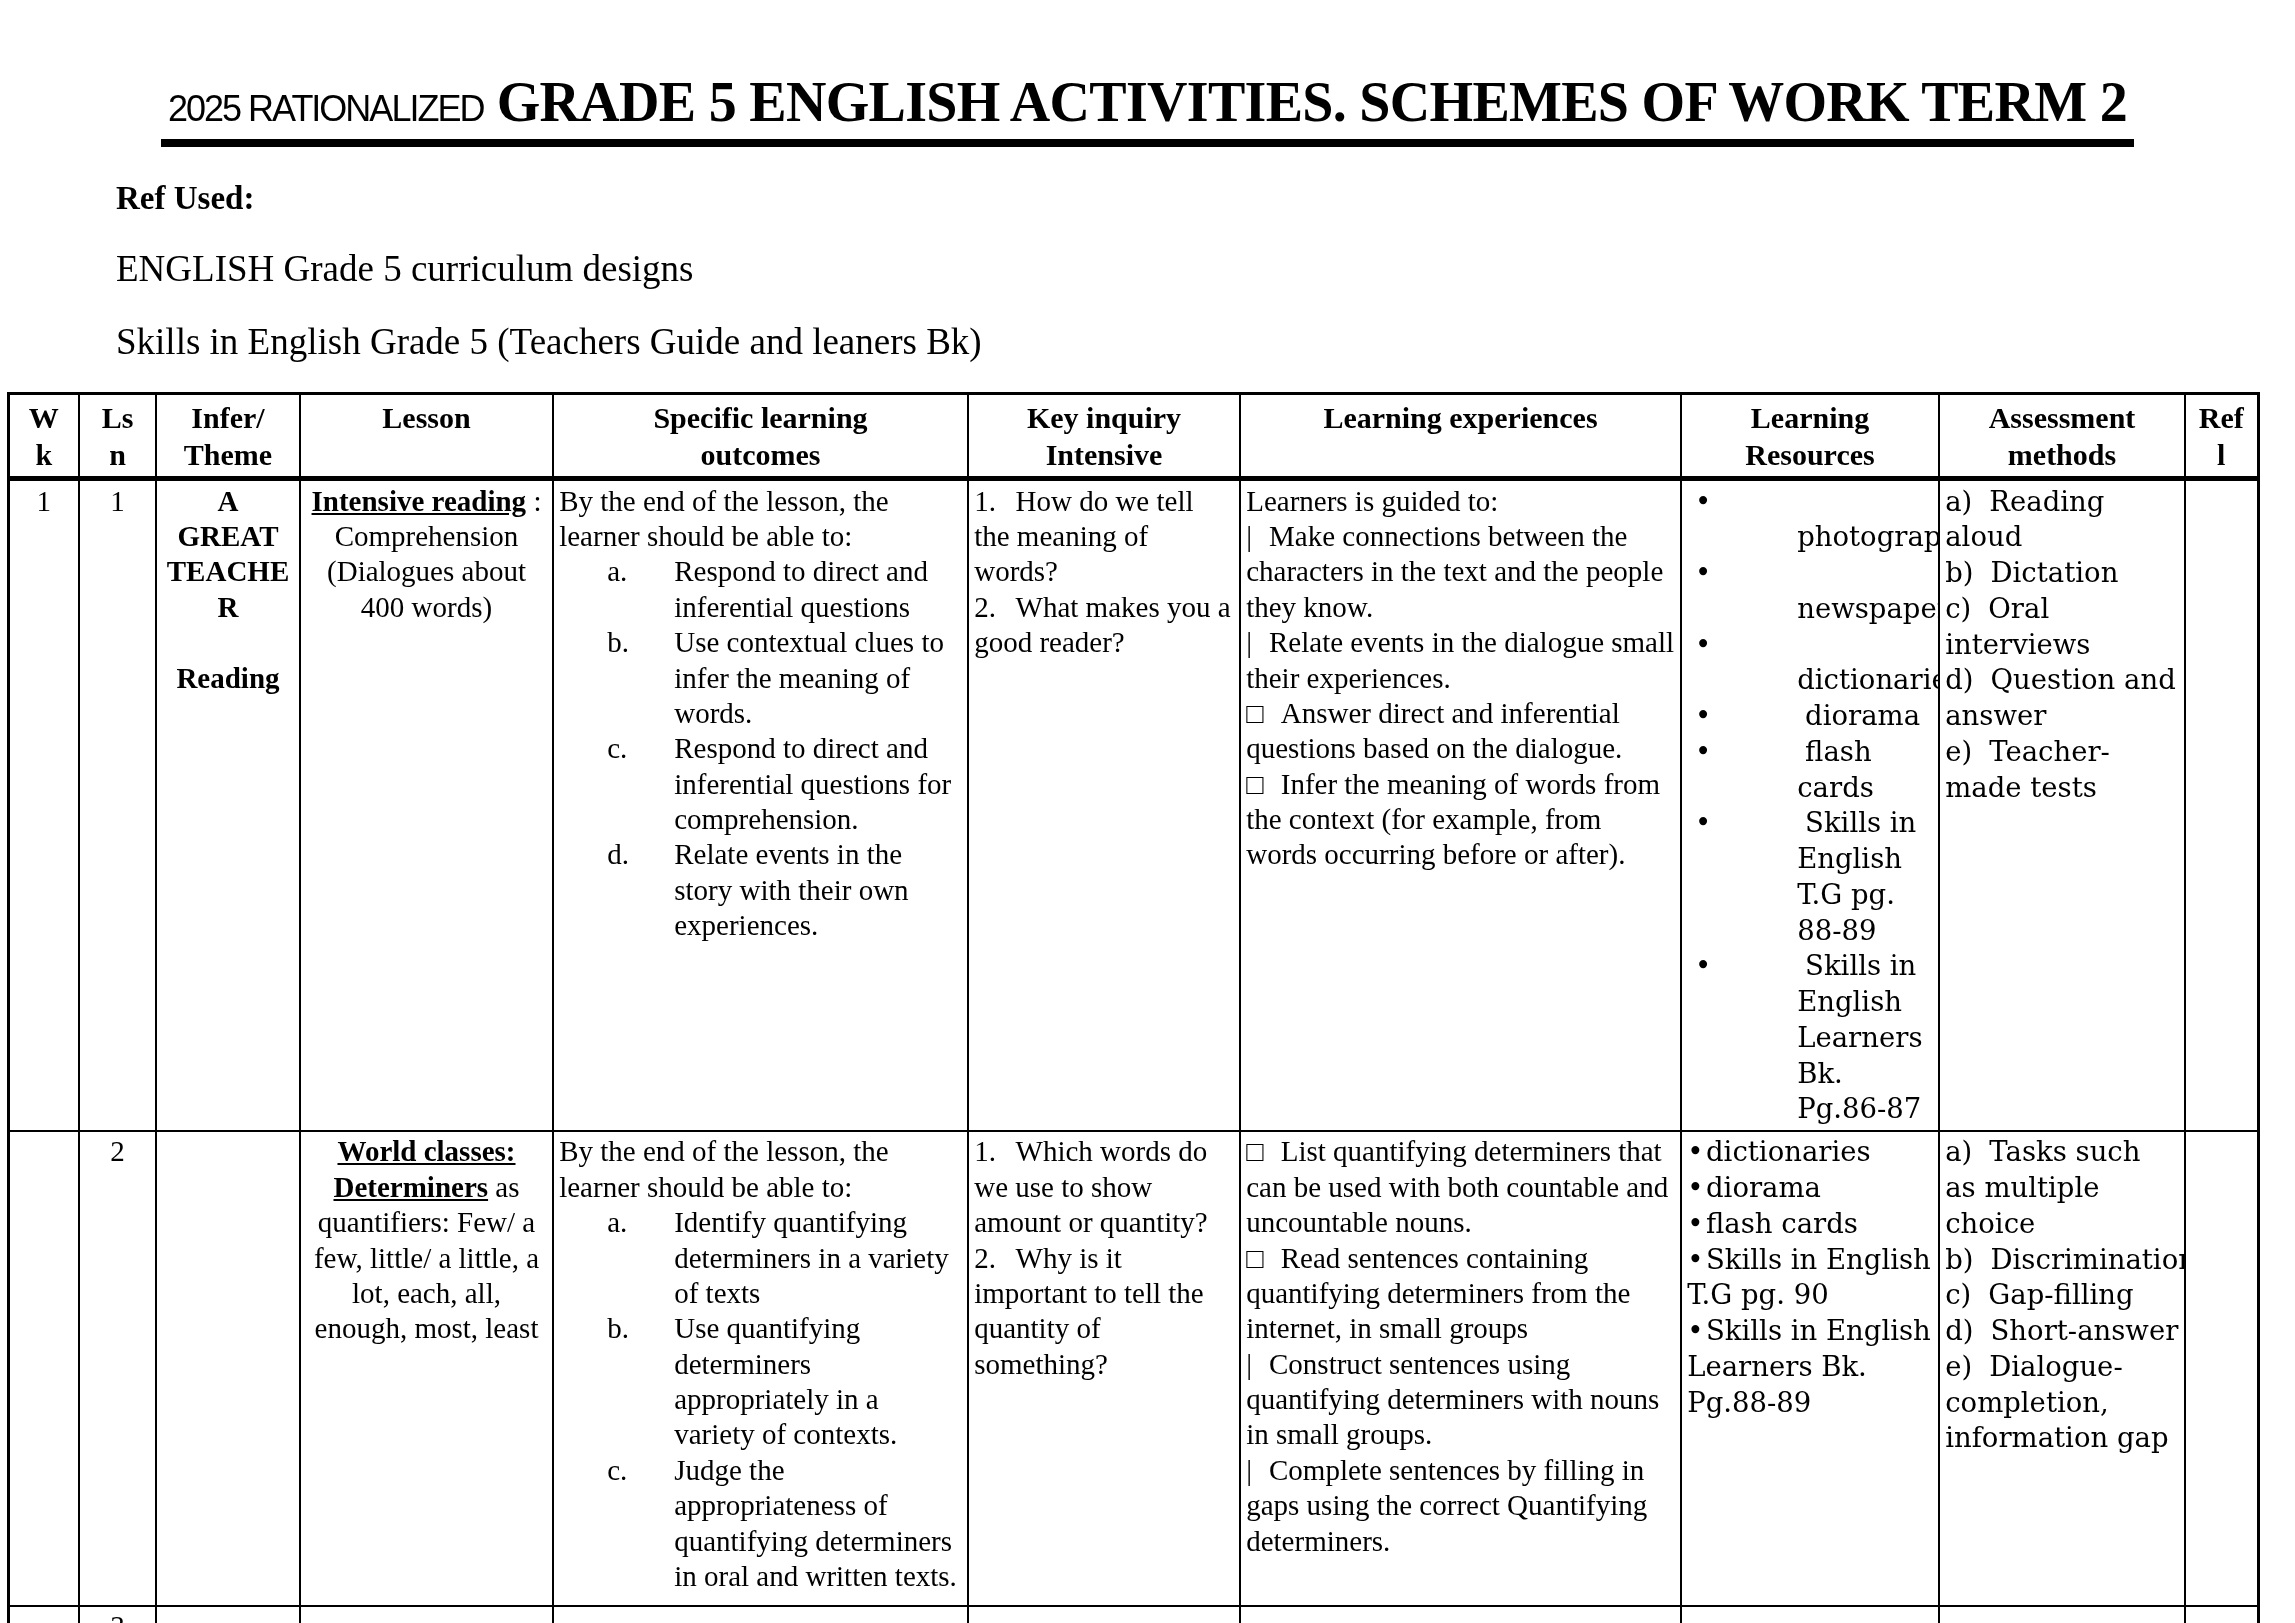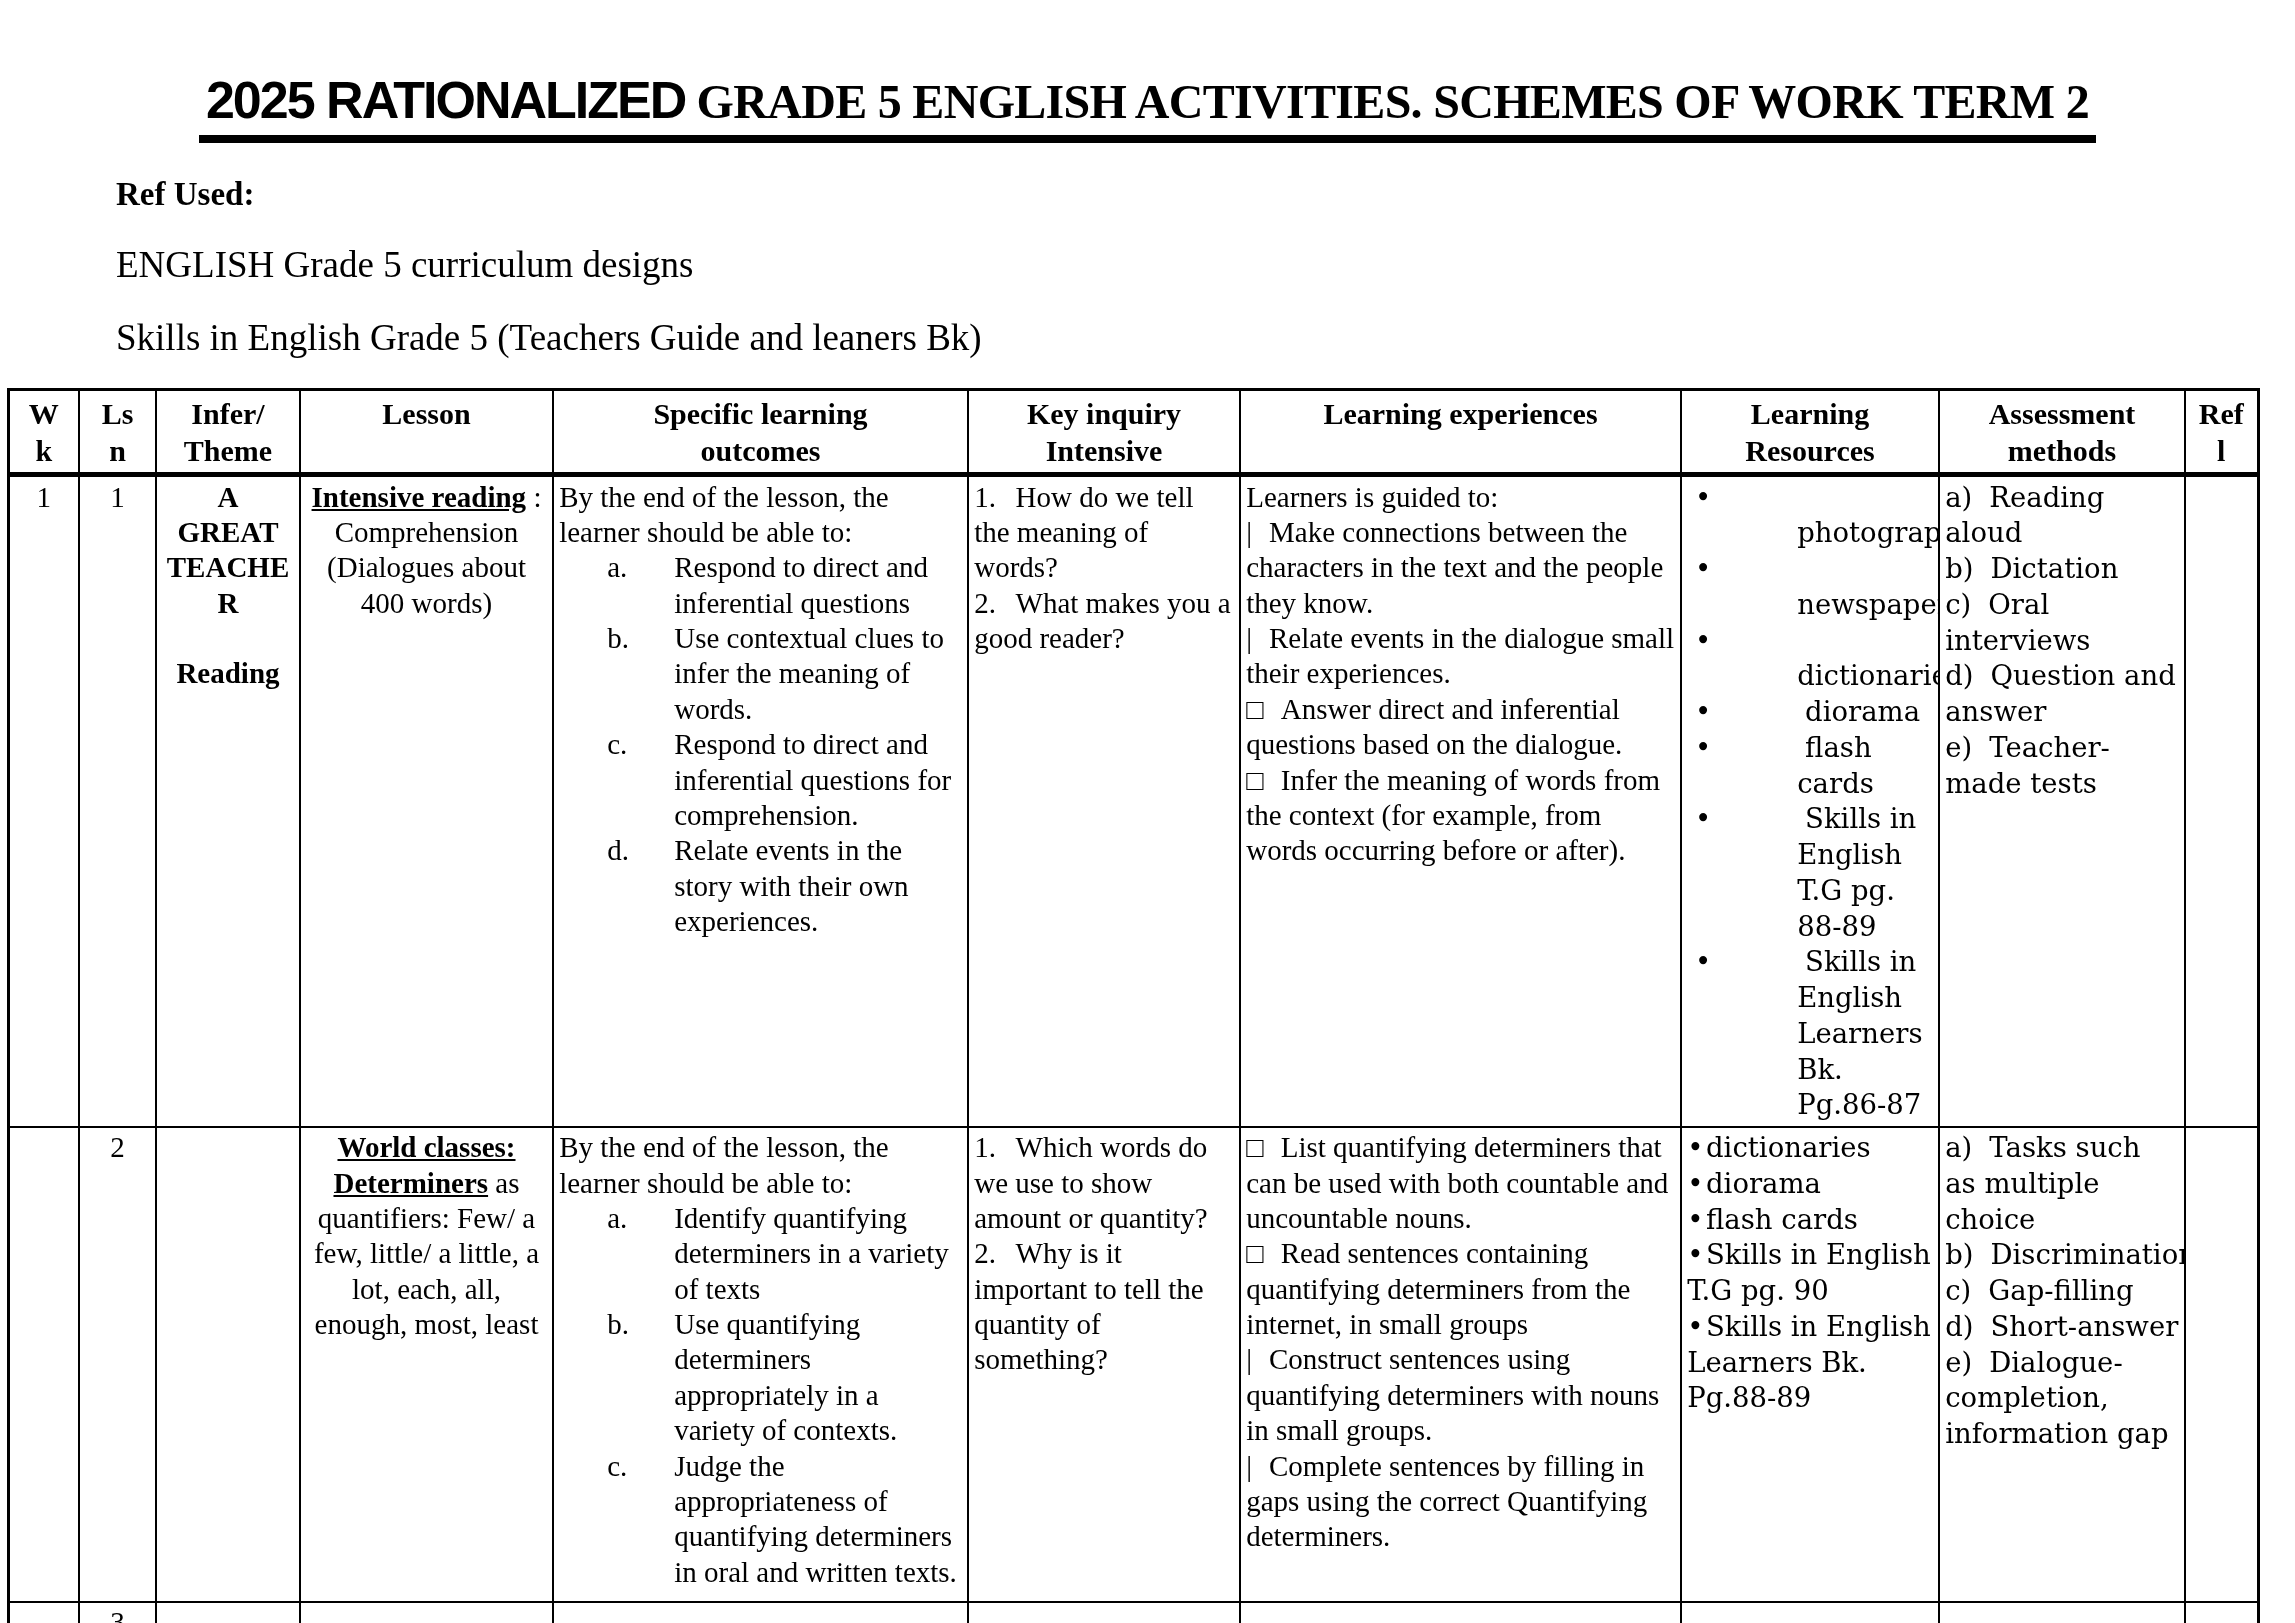--- a/index.html
+++ b/index.html
@@ -5,22 +5,22 @@
   html,body{margin:0;padding:0;}
   body{
     width:2295px;height:1623px;background:#ffffff;color:#000;
     font-family:"Liberation Serif",serif;overflow:hidden;
   }
   .h1wrap{text-align:center;margin-top:73px;}
   .doc-title{
     display:inline-block;margin:0;padding:0 6.5px 7.9px 6.5px;
     border-bottom:8.5px solid #000;white-space:nowrap;line-height:1.04;
   }
-  .t1{font-family:"Liberation Sans",sans-serif;font-weight:700;font-size:52px;letter-spacing:-2px;}
-  .t2{font-family:"Liberation Serif",serif;font-weight:700;font-size:48px;letter-spacing:-0.7px;}
+  .t1{font-family:"Liberation Sans",sans-serif;font-weight:400;font-size:36px;letter-spacing:-2px;}
+  .t2{font-family:"Liberation Serif",serif;font-weight:700;font-size:56px;letter-spacing:-0.7px;}
   .refh{margin:33px 0 0 116px;font-size:33px;font-weight:700;}
   .refline{margin:30px 0 0 116px;font-size:37px;}
   table{
     border-collapse:collapse;table-layout:fixed;
     margin:29px 0 0 6.5px;width:2249px;border:3.3px solid #000;
   }
   th,td{
     border:2.6px solid #000;vertical-align:top;padding:2.6px 5.2px;
     font-size:29px;line-height:1.22;overflow:hidden;
   }

